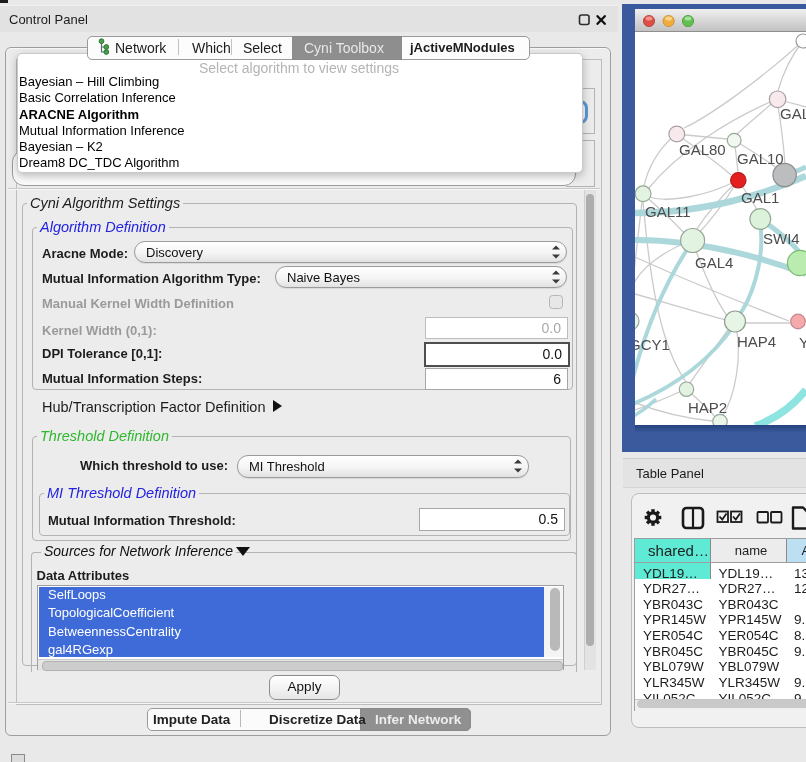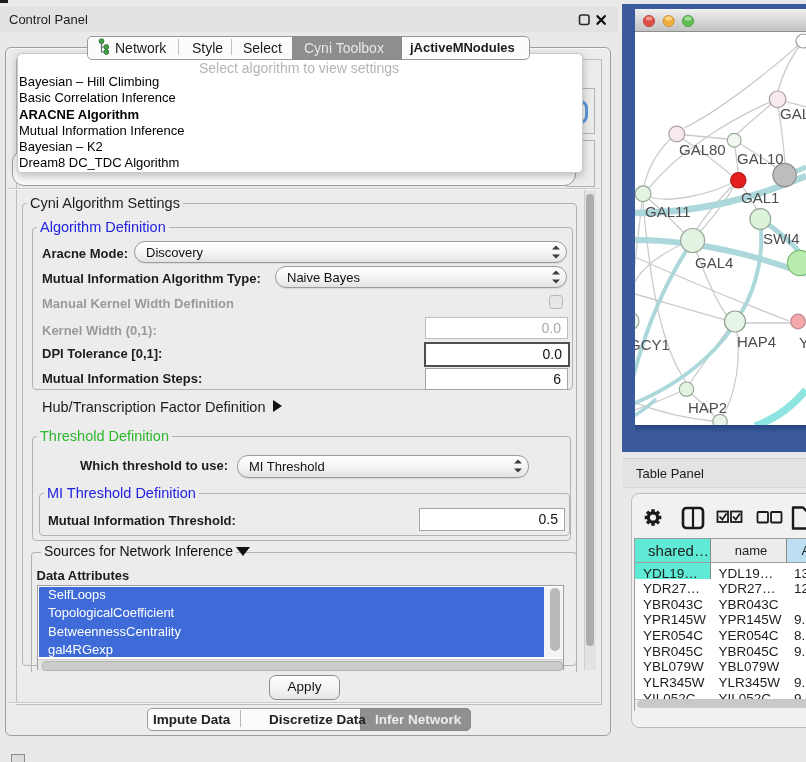--- a/index.html
+++ b/index.html
@@ -9,21 +9,21 @@
   .lbl{font-size:13px;color:#1c1c1c;white-space:nowrap;}
   .glbl{font-size:13px;color:#9a9a9a;white-space:nowrap;font-weight:bold;}
   .combo{position:absolute;border:1px solid #9b9b9b;border-radius:11px;background:linear-gradient(#ffffff, #f4f4f4 55%, #e2e2e2);box-shadow:0 1px 1px rgba(0,0,0,0.08);}
   .combo .ct{position:absolute;left:11px;top:50%;transform:translateY(-50%);font-size:13px;color:#111;}
   .arr{position:absolute;right:6px;top:50%;width:8px;height:13px;transform:translateY(-50%);}
   .arr:before{content:"";position:absolute;left:0;top:0;border-left:4px solid transparent;border-right:4px solid transparent;border-bottom:4.5px solid #3a3a3a;}
   .arr:after{content:"";position:absolute;left:0;bottom:0;border-left:4px solid transparent;border-right:4px solid transparent;border-top:4.5px solid #3a3a3a;}
   .field{position:absolute;background:#fff;border:1px solid #a6a6a6;}
   .field span{position:absolute;right:6px;top:50%;transform:translateY(-50%);font-size:14px;color:#111;}
   .gbox{position:absolute;border:1px solid #b3b3b3;border-radius:4px;}
-  .gcap{position:absolute;top:-9px;background:#ececec;padding:0 3px;font-size:14.5px;white-space:nowrap;}
+  .gcap{position:absolute;top:-9px;background:#ececec;padding:0 3px;font-size:14.5px;white-space:nowrap;font-style:italic;}
 </style>
 </head>
 <body>
 
 <div class="abs" style="left:0;top:0;width:8px;height:2.5px;background:#1b1b1b;"></div>
 
 <div class="abs" style="left:0;top:5px;width:618px;height:26px;background:#e2e2e2;border-top:1px solid #f2f2f2;"></div>
 <div class="abs lbl" style="left:9px;top:12px;font-size:13px;">Control Panel</div>
 
 <svg class="abs" width="34" height="14" viewBox="0 0 34 14" style="left:578px;top:13px;">
@@ -138,21 +138,21 @@
 <div class="abs" style="left:292px;top:36px;width:108px;height:22px;background:#8e8e8e;border:1px solid #8a8a8a;z-index:51;"></div>
 <div class="abs" style="left:178px;top:39px;width:1px;height:16px;background:#c2c2c2;z-index:52;"></div>
 <div class="abs" style="left:231px;top:39px;width:1px;height:16px;background:#c2c2c2;z-index:52;"></div>
 <svg class="abs" width="14" height="18" viewBox="0 0 14 18" style="left:96px;top:37px;z-index:52;">
   <path d="M5.5 5 L5.5 15 L9.5 15 M5.5 10 L9.5 10" fill="none" stroke="#5a6b7a" stroke-width="1.2"></path>
   <circle cx="5.5" cy="4.2" r="2.4" fill="#44a349" stroke="#2a6e2e" stroke-width="0.9"></circle>
   <circle cx="10.3" cy="10" r="2.4" fill="#44a349" stroke="#2a6e2e" stroke-width="0.9"></circle>
   <circle cx="10.3" cy="15" r="2.4" fill="#44a349" stroke="#2a6e2e" stroke-width="0.9"></circle>
 </svg>
 <div class="abs lbl" style="left:115px;top:40px;z-index:52;font-size:14px;">Network</div>
-<div class="abs lbl" style="left:192px;top:40px;z-index:52;font-size:14px;">Style</div>
+<div class="abs lbl" style="left:192px;top:40px;z-index:52;font-size:14px;">Which</div>
 <div class="abs lbl" style="left:243px;top:40px;z-index:52;font-size:14px;">Select</div>
 <div class="abs lbl" style="left:304px;top:40px;color:#e8e8e8;z-index:52;font-size:14px;">Cyni Toolbox</div>
 <div class="abs lbl b" style="left:410px;top:40px;z-index:52;">jActiveMNodules</div>
 
 <div class="abs" style="left:622px;top:4px;width:184px;height:448px;background:#3a5a9d;"></div>
 
 <div class="abs" style="left:635px;top:9px;width:171px;height:22px;background:linear-gradient(#f0f0f0,#d6d6d6 55%,#c2c2c2);border-bottom:1px solid #8f8f8f;"></div>
 <svg class="abs" width="70" height="14" viewBox="0 0 70 14" style="left:643px;top:15px;">
   <circle cx="6" cy="6" r="5.6" fill="#dd4e43" stroke="#b23c35" stroke-width="0.8"></circle>
   <ellipse cx="6" cy="3.6" rx="3.4" ry="2" fill="#f49a92" opacity="0.9"></ellipse>

